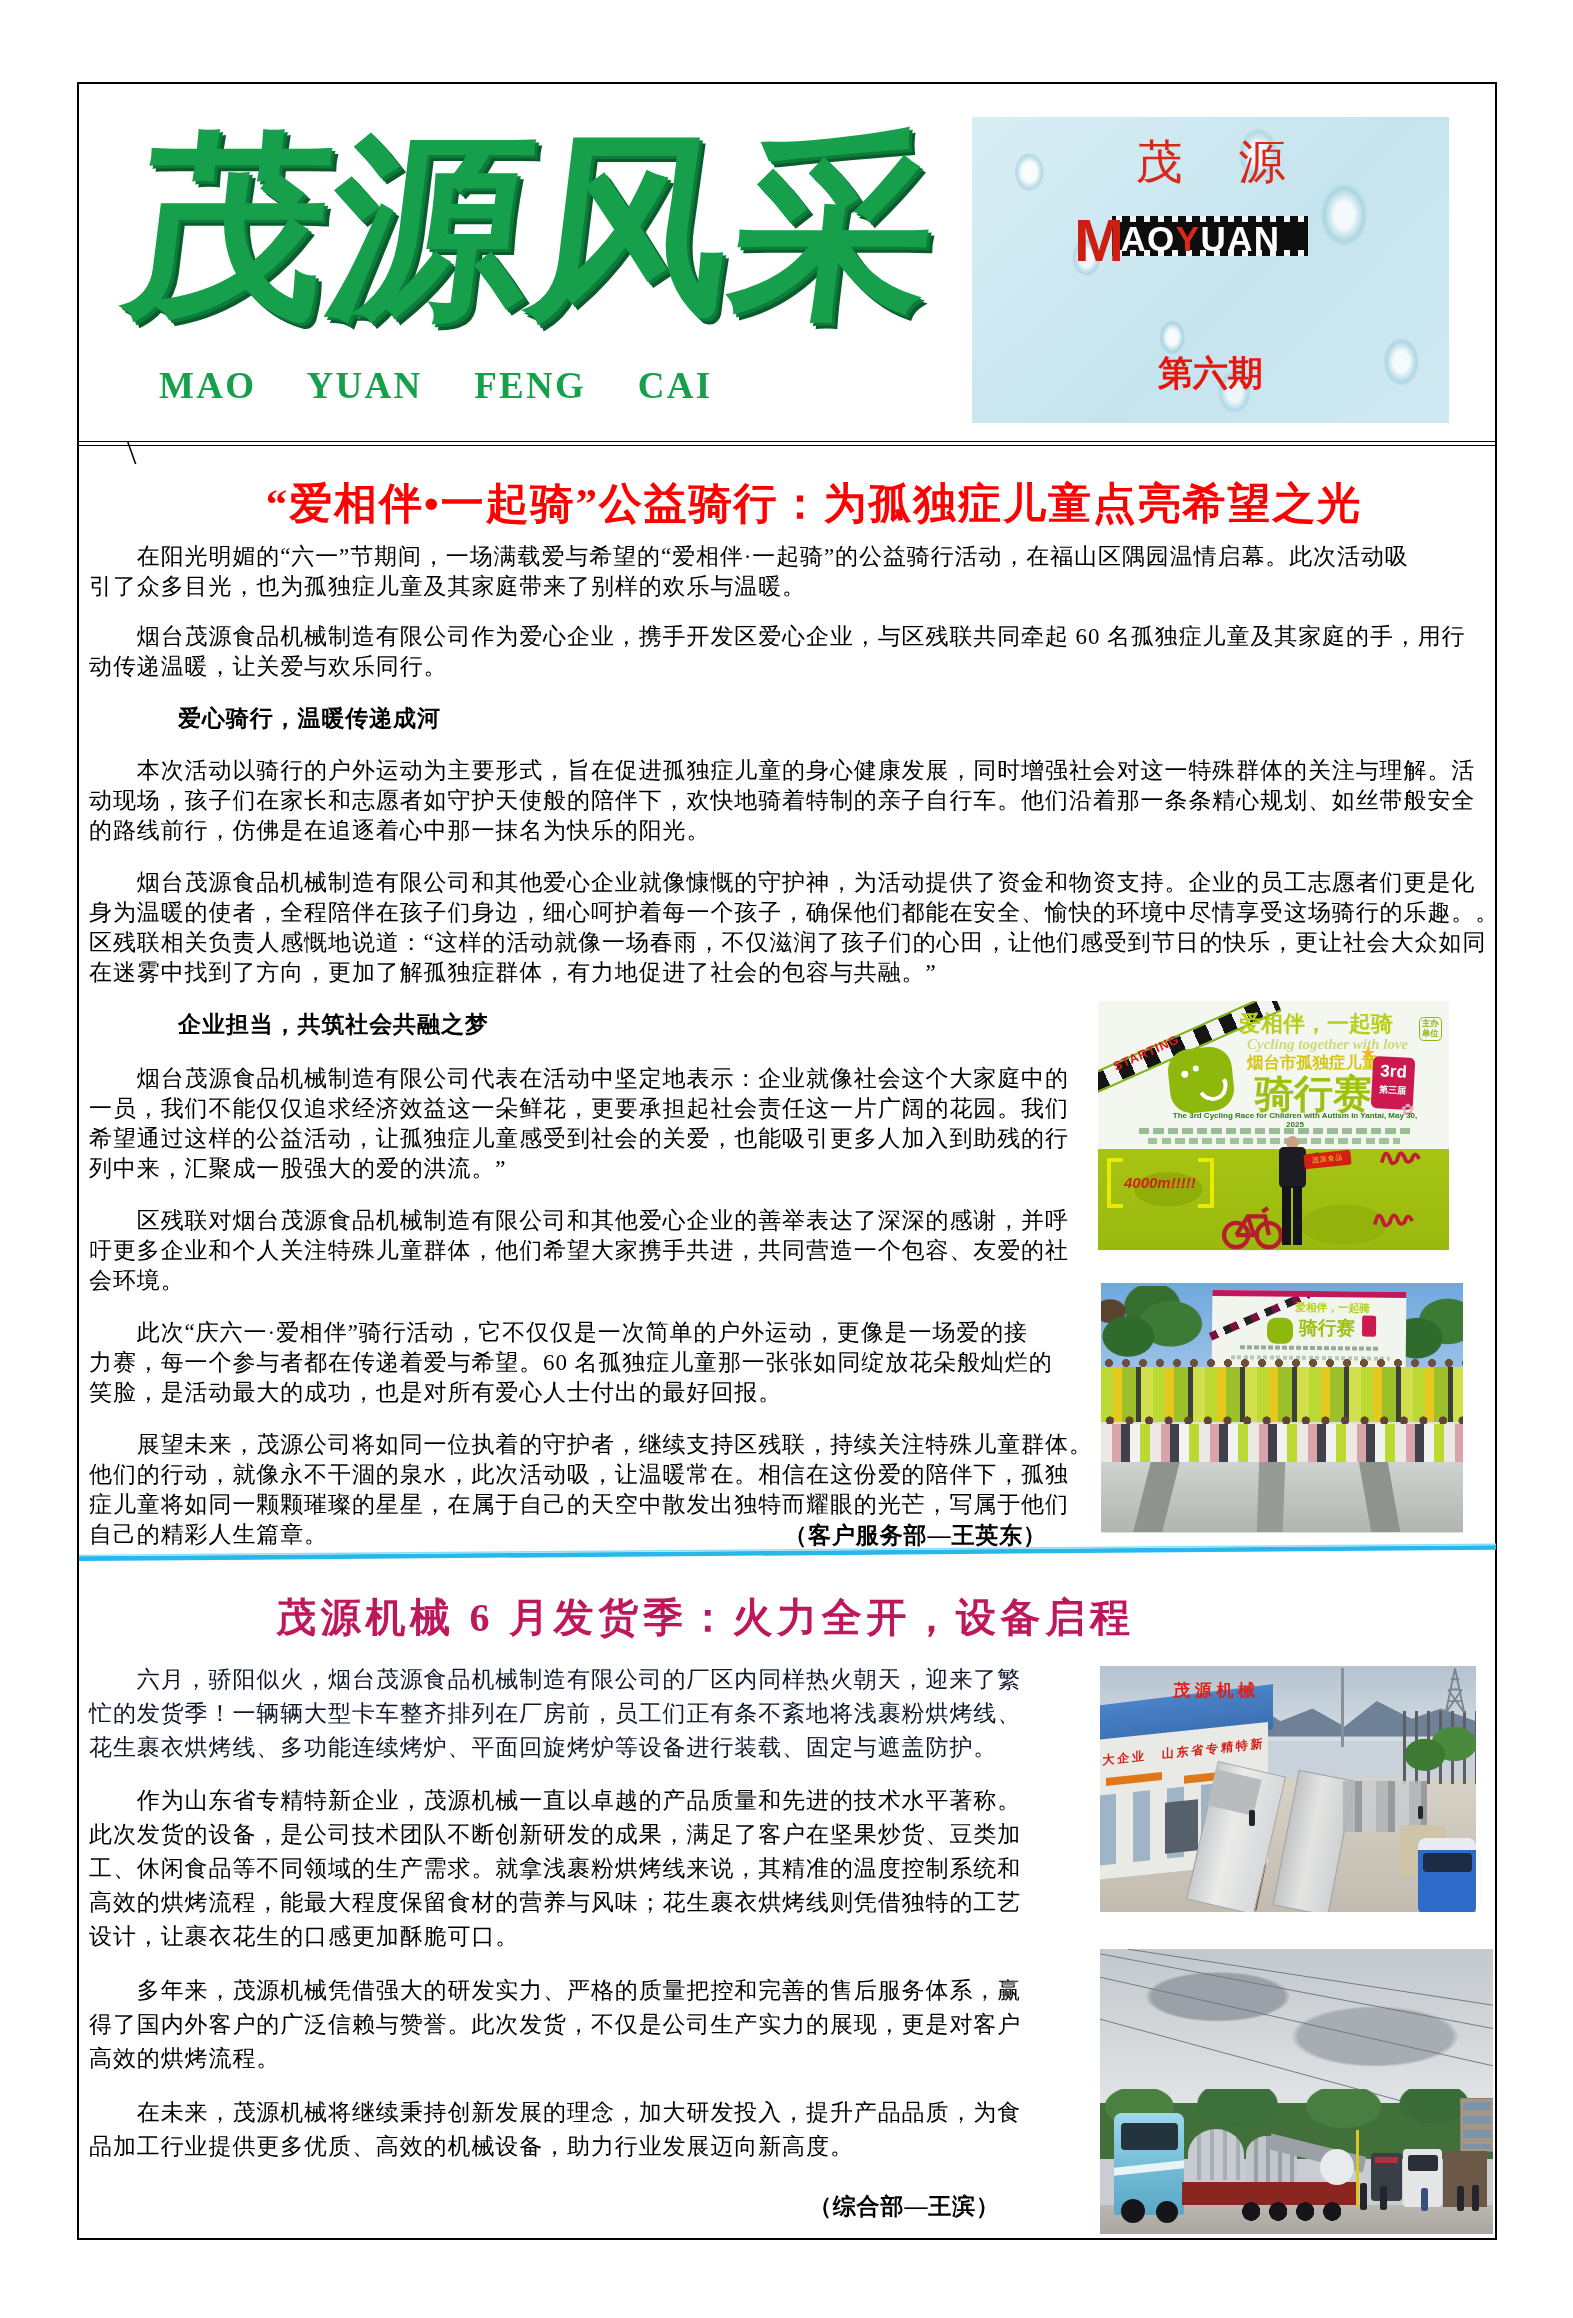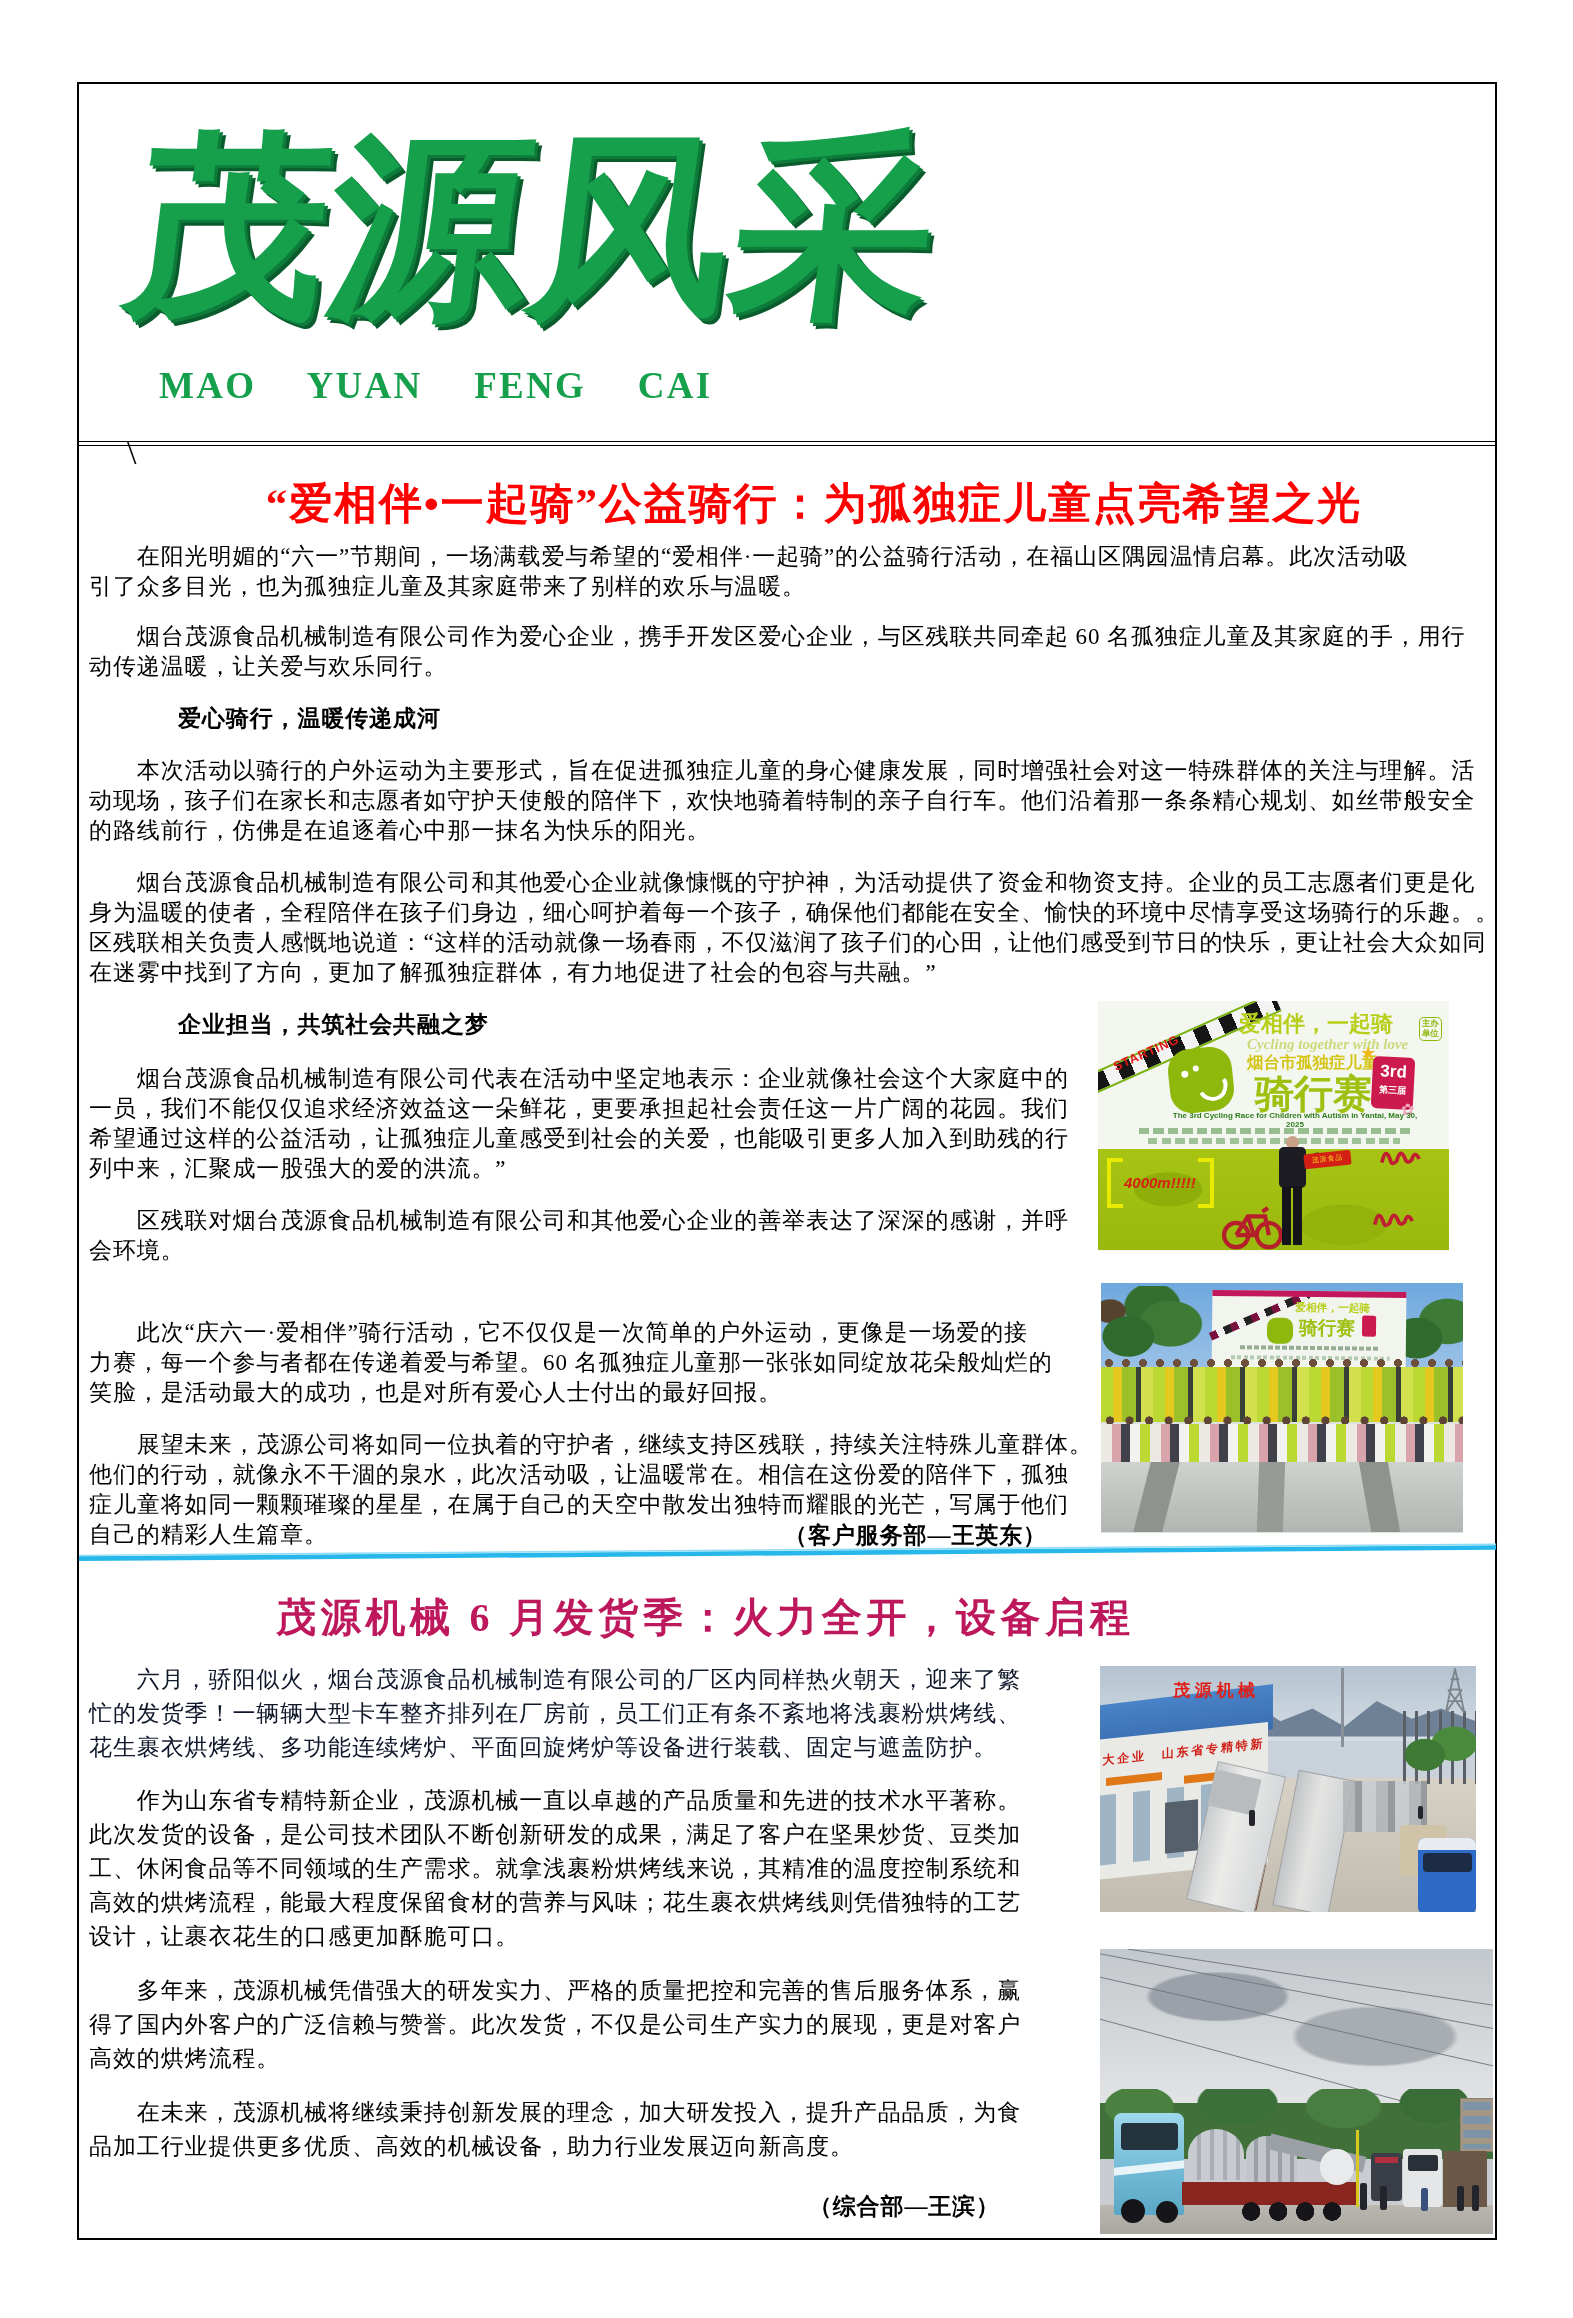--- a/index.html
+++ b/index.html
@@ -55,31 +55,42 @@
 
 <div id="page">
 
   <div id="frame"></div>
 
   <div id="mast-title">茂源风采</div>
   <div id="mast-sub">MAO YUAN FENG CAI</div>
   <div id="rule"></div>
   <div id="slashmark">\</div>
 
+  <div id="infobox">
+    <div id="logo-cn">茂源</div>
+    <div id="film">
+      <div class="perf" style="top:0;"></div>
+      <div class="perf" style="bottom:0;"></div>
+      <div id="film-text"><span style="font-size:35px;color:#fff;letter-spacing:1.4px;">AO</span><span style="font-size:35px;color:#d8281a;letter-spacing:1.4px;">Y</span><span style="font-size:35px;color:#fff;letter-spacing:1.4px;">UAN</span></div>
+    </div>
+    <div id="logo-m">M</div>
+    <div id="issue">第六期</div>
+    <div id="ibdate">2025 年 6 月 30 日</div>
+  </div>
 
   <div id="text-layer">
       <div class="tblock b" style="top: 477px; left: 77px; width: 1418px; font-size: 43px; line-height: 54px; color: rgb(254, 0, 0); text-align: center; letter-spacing: 1.9px;"><div>“爱相伴•一起骑”公益骑行：为孤独症儿童点亮希望之光</div></div>
       <div class="tblock" style="top: 542px; left: 89px; width: auto; font-size: 23px; line-height: 30px; color: rgb(0, 0, 0); text-align: left; letter-spacing: 0.9px;"><div>　　在阳光明媚的“六一”节期间，一场满载爱与希望的“爱相伴·一起骑”的公益骑行活动，在福山区隅园温情启幕。此次活动吸</div><div>引了众多目光，也为孤独症儿童及其家庭带来了别样的欢乐与温暖。</div></div>
       <div class="tblock" style="top: 622px; left: 89px; width: auto; font-size: 23px; line-height: 30px; color: rgb(0, 0, 0); text-align: left; letter-spacing: 0.9px;"><div>　　烟台茂源食品机械制造有限公司作为爱心企业，携手开发区爱心企业，与区残联共同牵起 60 名孤独症儿童及其家庭的手，用行</div><div>动传递温暖，让关爱与欢乐同行。</div></div>
       <div class="tblock b" style="top: 704px; left: 150px; width: auto; font-size: 23px; line-height: 30px; color: rgb(0, 0, 0); text-align: left; letter-spacing: 0.9px;"><div>爱心骑行，温暖传递成河</div></div>
       <div class="tblock" style="top: 756px; left: 89px; width: auto; font-size: 23px; line-height: 30px; color: rgb(0, 0, 0); text-align: left; letter-spacing: 0.9px;"><div>　　本次活动以骑行的户外运动为主要形式，旨在促进孤独症儿童的身心健康发展，同时增强社会对这一特殊群体的关注与理解。活</div><div>动现场，孩子们在家长和志愿者如守护天使般的陪伴下，欢快地骑着特制的亲子自行车。他们沿着那一条条精心规划、如丝带般安全</div><div>的路线前行，仿佛是在追逐着心中那一抹名为快乐的阳光。</div></div>
       <div class="tblock" style="top: 868px; left: 89px; width: auto; font-size: 23px; line-height: 30px; color: rgb(0, 0, 0); text-align: left; letter-spacing: 0.9px;"><div>　　烟台茂源食品机械制造有限公司和其他爱心企业就像慷慨的守护神，为活动提供了资金和物资支持。企业的员工志愿者们更是化</div><div>身为温暖的使者，全程陪伴在孩子们身边，细心呵护着每一个孩子，确保他们都能在安全、愉快的环境中尽情享受这场骑行的乐趣。。</div><div>区残联相关负责人感慨地说道：“这样的活动就像一场春雨，不仅滋润了孩子们的心田，让他们感受到节日的快乐，更让社会大众如同</div><div>在迷雾中找到了方向，更加了解孤独症群体，有力地促进了社会的包容与共融。”</div></div>
       <div class="tblock b" style="top: 1010px; left: 150px; width: auto; font-size: 23px; line-height: 30px; color: rgb(0, 0, 0); text-align: left; letter-spacing: 0.9px;"><div>企业担当，共筑社会共融之梦</div></div>
       <div class="tblock" style="top: 1064px; left: 89px; width: auto; font-size: 23px; line-height: 30px; color: rgb(0, 0, 0); text-align: left; letter-spacing: 0.9px;"><div>　　烟台茂源食品机械制造有限公司代表在活动中坚定地表示：企业就像社会这个大家庭中的</div><div>一员，我们不能仅仅追求经济效益这一朵鲜花，更要承担起社会责任这一片广阔的花园。我们</div><div>希望通过这样的公益活动，让孤独症儿童感受到社会的关爱，也能吸引更多人加入到助残的行</div><div>列中来，汇聚成一股强大的爱的洪流。”</div></div>
-      <div class="tblock" style="top: 1206px; left: 89px; width: auto; font-size: 23px; line-height: 30px; color: rgb(0, 0, 0); text-align: left; letter-spacing: 0.9px;"><div>　　区残联对烟台茂源食品机械制造有限公司和其他爱心企业的善举表达了深深的感谢，并呼</div><div>会环境。</div></div>
+      <div class="tblock" style="top: 1206px; left: 89px; width: auto; font-size: 23px; line-height: 30px; color: rgb(0, 0, 0); text-align: left; letter-spacing: 0.9px;"><div>　　区残联对烟台茂源食品机械制造有限公司和其他爱心企业的善举表达了深深的感谢，并呼</div><div>吁更多企业和个人关注特殊儿童群体，他们希望大家携手共进，共同营造一个包容、友爱的社</div><div>会环境。</div></div>
       <div class="tblock" style="top: 1318px; left: 89px; width: auto; font-size: 23px; line-height: 30px; color: rgb(0, 0, 0); text-align: left; letter-spacing: 0.9px;"><div>　　此次“庆六一·爱相伴”骑行活动，它不仅仅是一次简单的户外运动，更像是一场爱的接</div><div>力赛，每一个参与者都在传递着爱与希望。60 名孤独症儿童那一张张如同绽放花朵般灿烂的</div><div>笑脸，是活动最大的成功，也是对所有爱心人士付出的最好回报。</div></div>
       <div class="tblock" style="top: 1430px; left: 89px; width: auto; font-size: 23px; line-height: 30px; color: rgb(0, 0, 0); text-align: left; letter-spacing: 0.9px;"><div>　　展望未来，茂源公司将如同一位执着的守护者，继续支持区残联，持续关注特殊儿童群体。</div><div>他们的行动，就像永不干涸的泉水，此次活动吸，让温暖常在。相信在这份爱的陪伴下，孤独</div><div>症儿童将如同一颗颗璀璨的星星，在属于自己的天空中散发出独特而耀眼的光芒，写属于他们</div><div>自己的精彩人生篇章。</div></div>
       <div class="tblock b" style="top: 1521px; left: 89px; width: 930px; font-size: 23px; line-height: 30px; color: rgb(0, 0, 0); text-align: right; letter-spacing: 0.9px;"><div>（客户服务部—王英东）</div></div>
       <div class="tblock b" style="top: 1592px; left: 248px; width: auto; font-size: 40px; line-height: 51px; color: #be185d; text-align: left; letter-spacing: 4.7px;"><div>茂源机械 6 月发货季：火力全开，设备启程</div></div>
       <div class="tblock" style="top: 1663px; left: 89px; width: auto; font-size: 23px; line-height: 34px; color: #0f172a; text-align: left; letter-spacing: 0.9px;"><div>　　六月，骄阳似火，烟台茂源食品机械制造有限公司的厂区内同样热火朝天，迎来了繁</div><div>忙的发货季！一辆辆大型卡车整齐排列在厂房前，员工们正有条不紊地将浅裹粉烘烤线、</div><div>花生裹衣烘烤线、多功能连续烤炉、平面回旋烤炉等设备进行装载、固定与遮盖防护。</div></div>
       <div class="tblock" style="top: 1784px; left: 89px; width: auto; font-size: 23px; line-height: 34px; color: rgb(0, 0, 0); text-align: left; letter-spacing: 0.9px;"><div>　　作为山东省专精特新企业，茂源机械一直以卓越的产品质量和先进的技术水平著称。</div><div>此次发货的设备，是公司技术团队不断创新研发的成果，满足了客户在坚果炒货、豆类加</div><div>工、休闲食品等不同领域的生产需求。就拿浅裹粉烘烤线来说，其精准的温度控制系统和</div><div>高效的烘烤流程，能最大程度保留食材的营养与风味；花生裹衣烘烤线则凭借独特的工艺</div><div>设计，让裹衣花生的口感更加酥脆可口。</div></div>
       <div class="tblock" style="top: 1974px; left: 89px; width: auto; font-size: 23px; line-height: 34px; color: rgb(0, 0, 0); text-align: left; letter-spacing: 0.9px;"><div>　　多年来，茂源机械凭借强大的研发实力、严格的质量把控和完善的售后服务体系，赢</div><div>得了国内外客户的广泛信赖与赞誉。此次发货，不仅是公司生产实力的展现，更是对客户</div><div>高效的烘烤流程。</div></div>
       <div class="tblock" style="top: 2096px; left: 89px; width: auto; font-size: 23px; line-height: 34px; color: rgb(0, 0, 0); text-align: left; letter-spacing: 0.9px;"><div>　　在未来，茂源机械将继续秉持创新发展的理念，加大研发投入，提升产品品质，为食</div><div>品加工行业提供更多优质、高效的机械设备，助力行业发展迈向新高度。</div></div>
       <div class="tblock b" style="top: 2192px; left: 89px; width: 883px; font-size: 23px; line-height: 30px; color: rgb(0, 0, 0); text-align: right; letter-spacing: 0.9px;"><div>（综合部—王滨）</div></div>
     </div>

